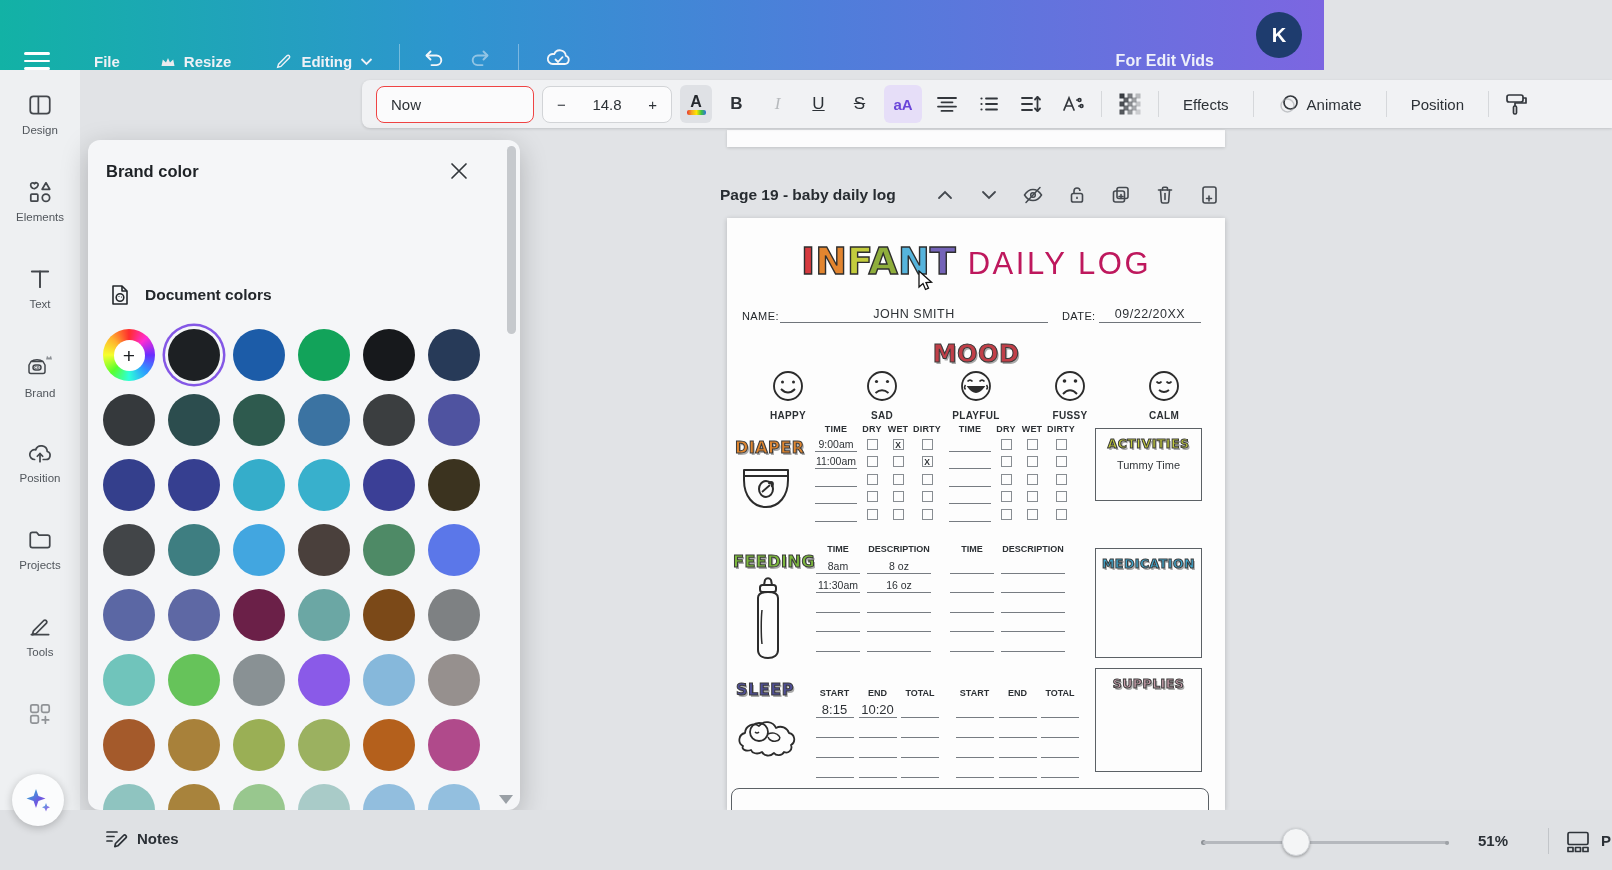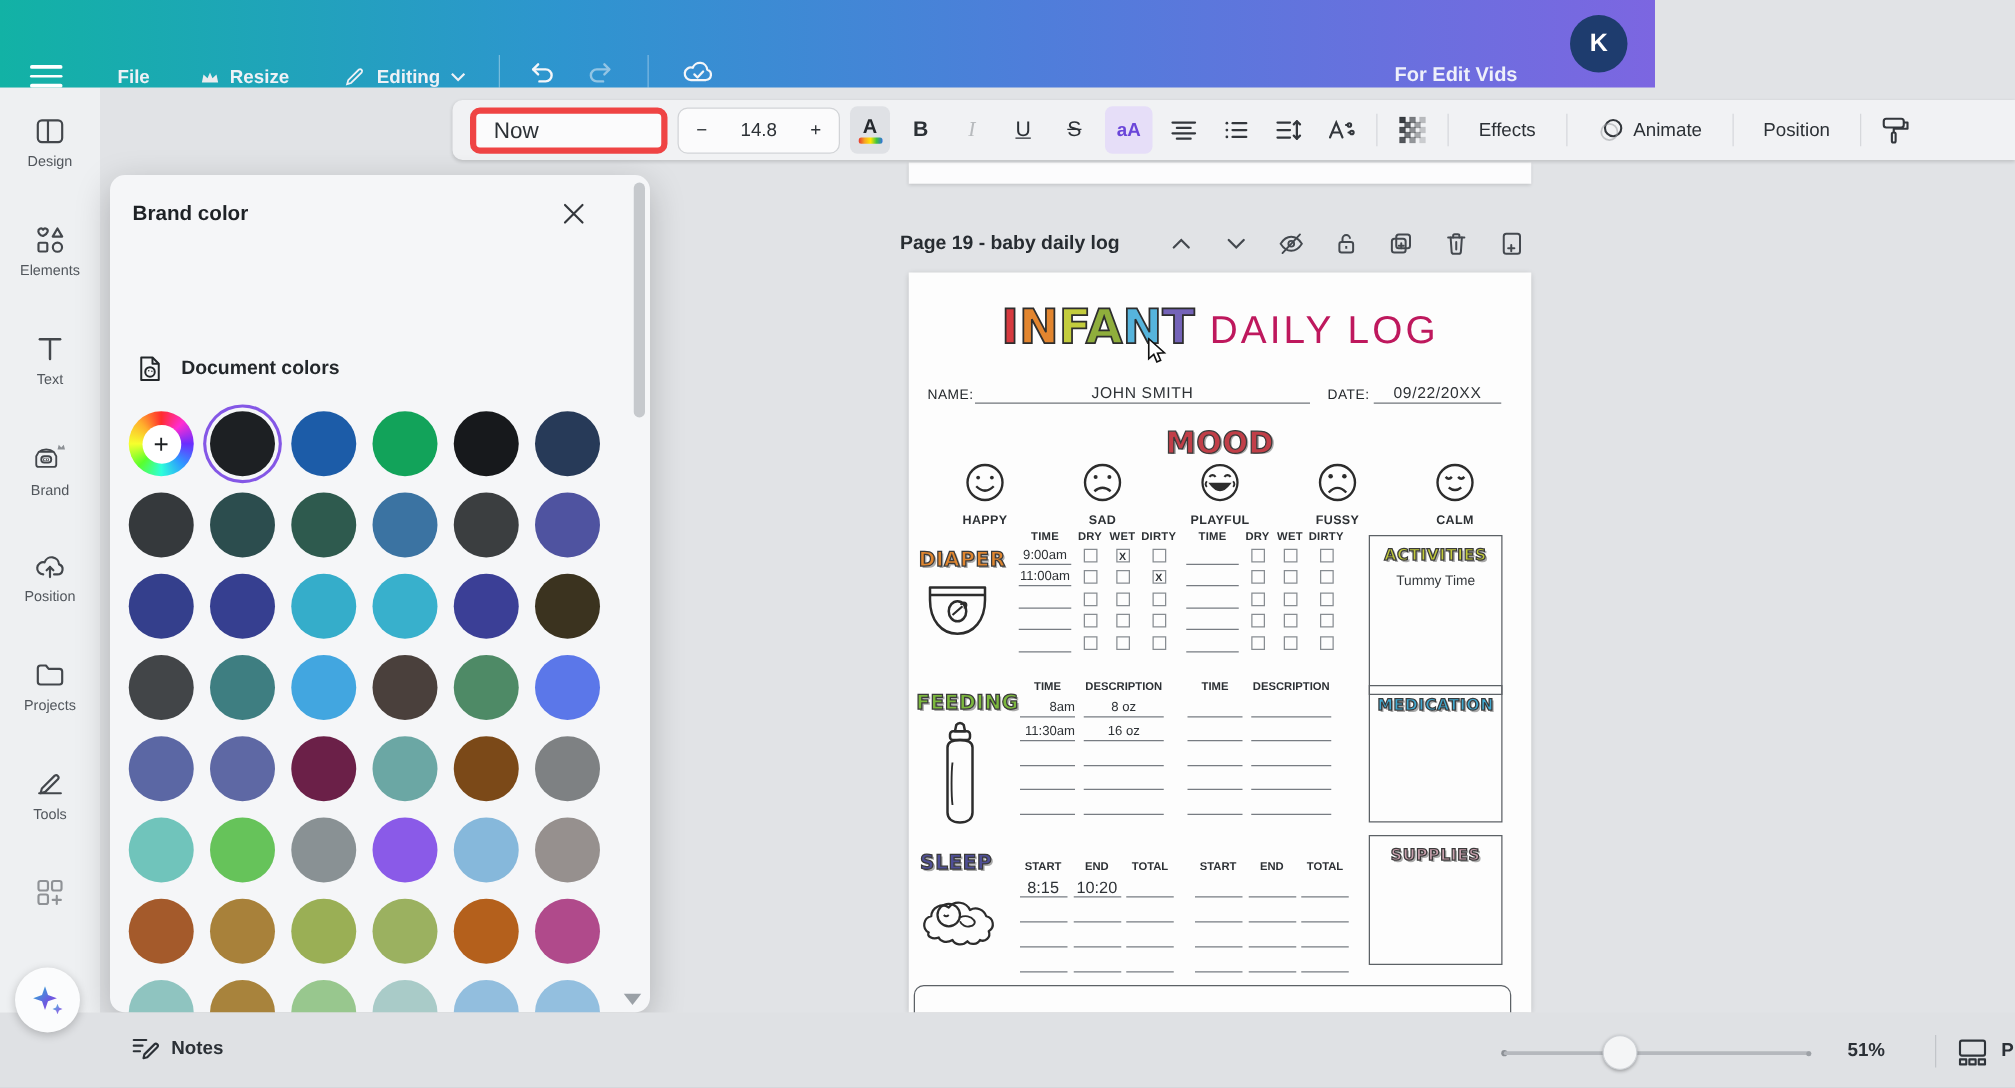--- a/index.html
+++ b/index.html
@@ -31,22 +31,22 @@
   .sidebar{position:absolute;left:0;top:70px;width:80px;height:800px;background:#eef0f2;z-index:20;}
   #sidebar-items{padding-top:22px;display:flex;flex-direction:column;align-items:center;}
   .side-item{height:87px;display:flex;flex-direction:column;align-items:center;gap:6px;width:80px;}
   .side-label{font-size:11.5px;color:#51565c;}
   .side-item .icn svg{stroke:#43474c;}
 
   
   .toolbar{position:absolute;left:362px;top:80px;width:1250px;height:48px;background:#f1f2f4;
     border-radius:8px 0 0 8px;box-shadow:0 1px 3px rgba(0,0,0,.14);display:flex;align-items:center;
     padding-left:14px;box-sizing:border-box;z-index:30;gap:8px;}
-  .font-field{width:158px;height:37px;border:5px solid #ef4444;border-radius:8px;background:#fbfbfc;
-    display:flex;align-items:center;padding-left:14px;box-sizing:border-box;font-size:18px;color:#2c3136;}
+  .font-field{width:158px;height:37px;border:1px solid #ef4444;border-radius:8px;background:#fbfbfc;
+    display:flex;align-items:center;padding-left:14px;box-sizing:border-box;font-size:15px;color:#2c3136;}
   .stepper{width:130px;height:37px;border:1px solid #d2d4d7;border-radius:8px;background:#fbfbfc;
     display:flex;align-items:center;justify-content:space-between;box-sizing:border-box;
     padding:0 14px;font-size:15px;color:#2c3136;}
   .stepper .sv{font-weight:400;}
   .tc-btn{width:32px;height:38px;border-radius:6px;background:#dfe1e5;display:flex;flex-direction:column;
     align-items:center;justify-content:center;gap:1px;}
   .tc-A{font-size:16px;font-weight:700;color:#24282d;line-height:15px;}
   .tc-bar{width:19px;height:5px;border-radius:2px;
     background:linear-gradient(90deg,#e8382f,#f6a623,#ffe600,#3fc43f,#2f6fe0);}
   .fmt{width:33px;height:38px;display:flex;align-items:center;justify-content:center;
@@ -131,21 +131,21 @@
   .cb{width:11px;height:11px;border:1px solid #888d92;box-sizing:border-box;font-size:8.5px;
     font-weight:700;line-height:10px;text-align:center;color:#2f3337;margin-bottom:2px;background:#fdfdfd;}
 
   .f-wrap{position:absolute;left:86px;top:326px;display:flex;gap:12px;}
   .f-table{width:122px;}
   .f-head,.f-row{display:grid;grid-template-columns:50px 72px;justify-items:center;}
   .f-head span{font-size:9px;font-weight:700;color:#2d3135;}
   .f-row{height:19.5px;align-items:end;}
   .f-row span{border-bottom:1px solid #777c82;font-size:10.5px;color:#2e3236;text-align:center;
     height:14px;line-height:14px;}
-  .f-row .c1{width:44px;text-align:right;} .f-row .c2{width:64px;}
+  .f-row .c1{width:44px;} .f-row .c2{width:64px;}
 
   .s-wrap{position:absolute;left:86px;top:470px;display:flex;gap:12px;}
   .s-table{width:128px;}
   .s-head,.s-row{display:grid;grid-template-columns:43px 43px 42px;justify-items:center;}
   .s-head span{font-size:9px;font-weight:700;color:#2d3135;}
   .s-row{height:20px;align-items:end;}
   .s-row span{border-bottom:1px solid #777c82;font-size:13px;color:#2e3236;text-align:center;
     width:38px;height:14px;line-height:14px;}
 
   .notes-box{position:absolute;left:4px;top:570px;width:478px;height:40px;border:1.5px solid #5c6166;
@@ -641,21 +641,21 @@
             <span class="cb"></span>
           </div>
           <div class="d-row">
             <span class="tm"></span>
             <span class="cb"></span>
             <span class="cb"></span>
             <span class="cb"></span>
           </div>
         </div>
       </div>
-    <div class="side-box" style="top:210px;height:128px;">
+    <div class="side-box" style="top:210px;height:73px;">
       <span class="bubble" id="activities-label" style="color: rgb(194, 202, 58);">ACTIVITIES</span>
       <span class="val">Tummy Time</span>
     </div>
 
     <div class="sec-label bubble" id="feeding-label" style="left: 6px; top: 334px; width: 66px; color: rgb(124, 184, 61);">FEEDING</div>
     <span class="icn" style="position:absolute;left:22px;top:358px;">
       <svg width="38" height="84" viewBox="0 0 38 84" fill="none" stroke="#2c2c2c" stroke-width="2" stroke-linejoin="round">
           <path d="M16 4 a4 5 0 0 1 6 0 l1 5 h-8 Z"></path>
           <rect x="11" y="9" width="16" height="7" rx="2.5"></rect>
           <path d="M9 22 c0-4 4-6 10-6 s10 2 10 6 v52 c0 5-4 8-10 8 s-10-3-10-8 Z"></path>

